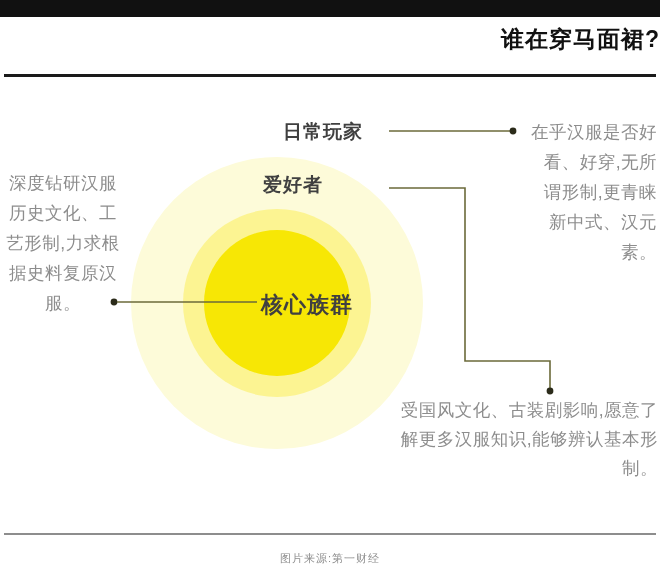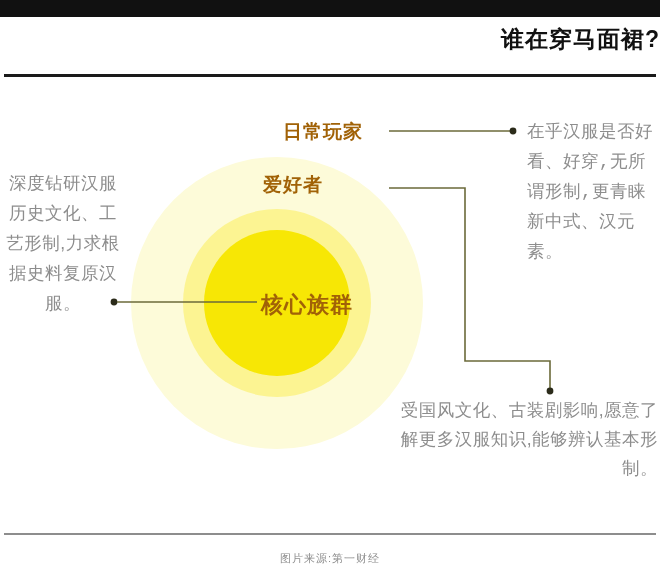--- a/index.html
+++ b/index.html
@@ -66,21 +66,21 @@
   #ring-inner {
     left: 204px; top: 140px;
     width: 146px; height: 146px;
     background: #f7e705;
   }
 
   
   .ring-label {
     position: absolute;
     font-weight: bold;
-    color: #a16207;
+    color: #404040;
     white-space: nowrap;
     letter-spacing: 1px;
   }
   #label-outer {
     left: 283px; top: 119px;
     font-size: 19px;
   }
   #label-mid {
     left: 263px; top: 172px;
     font-size: 19px;
@@ -108,22 +108,21 @@
     letter-spacing: 0.5px;
   }
   #text-left {
     left: 4px; top: 168px;
     width: 118px;
     text-align: center;
   }
   #text-right-top {
     left: 527px; top: 117px;
     width: 130px;
-    text-align: left;
-    font-family: Liberation Mono, monospace;
+    text-align: right;
   }
   #text-right-bottom {
     left: 396px; top: 396px;
     width: 262px;
     text-align: right;
     line-height: 29px;
   }
 
   
   #footer-rule {

